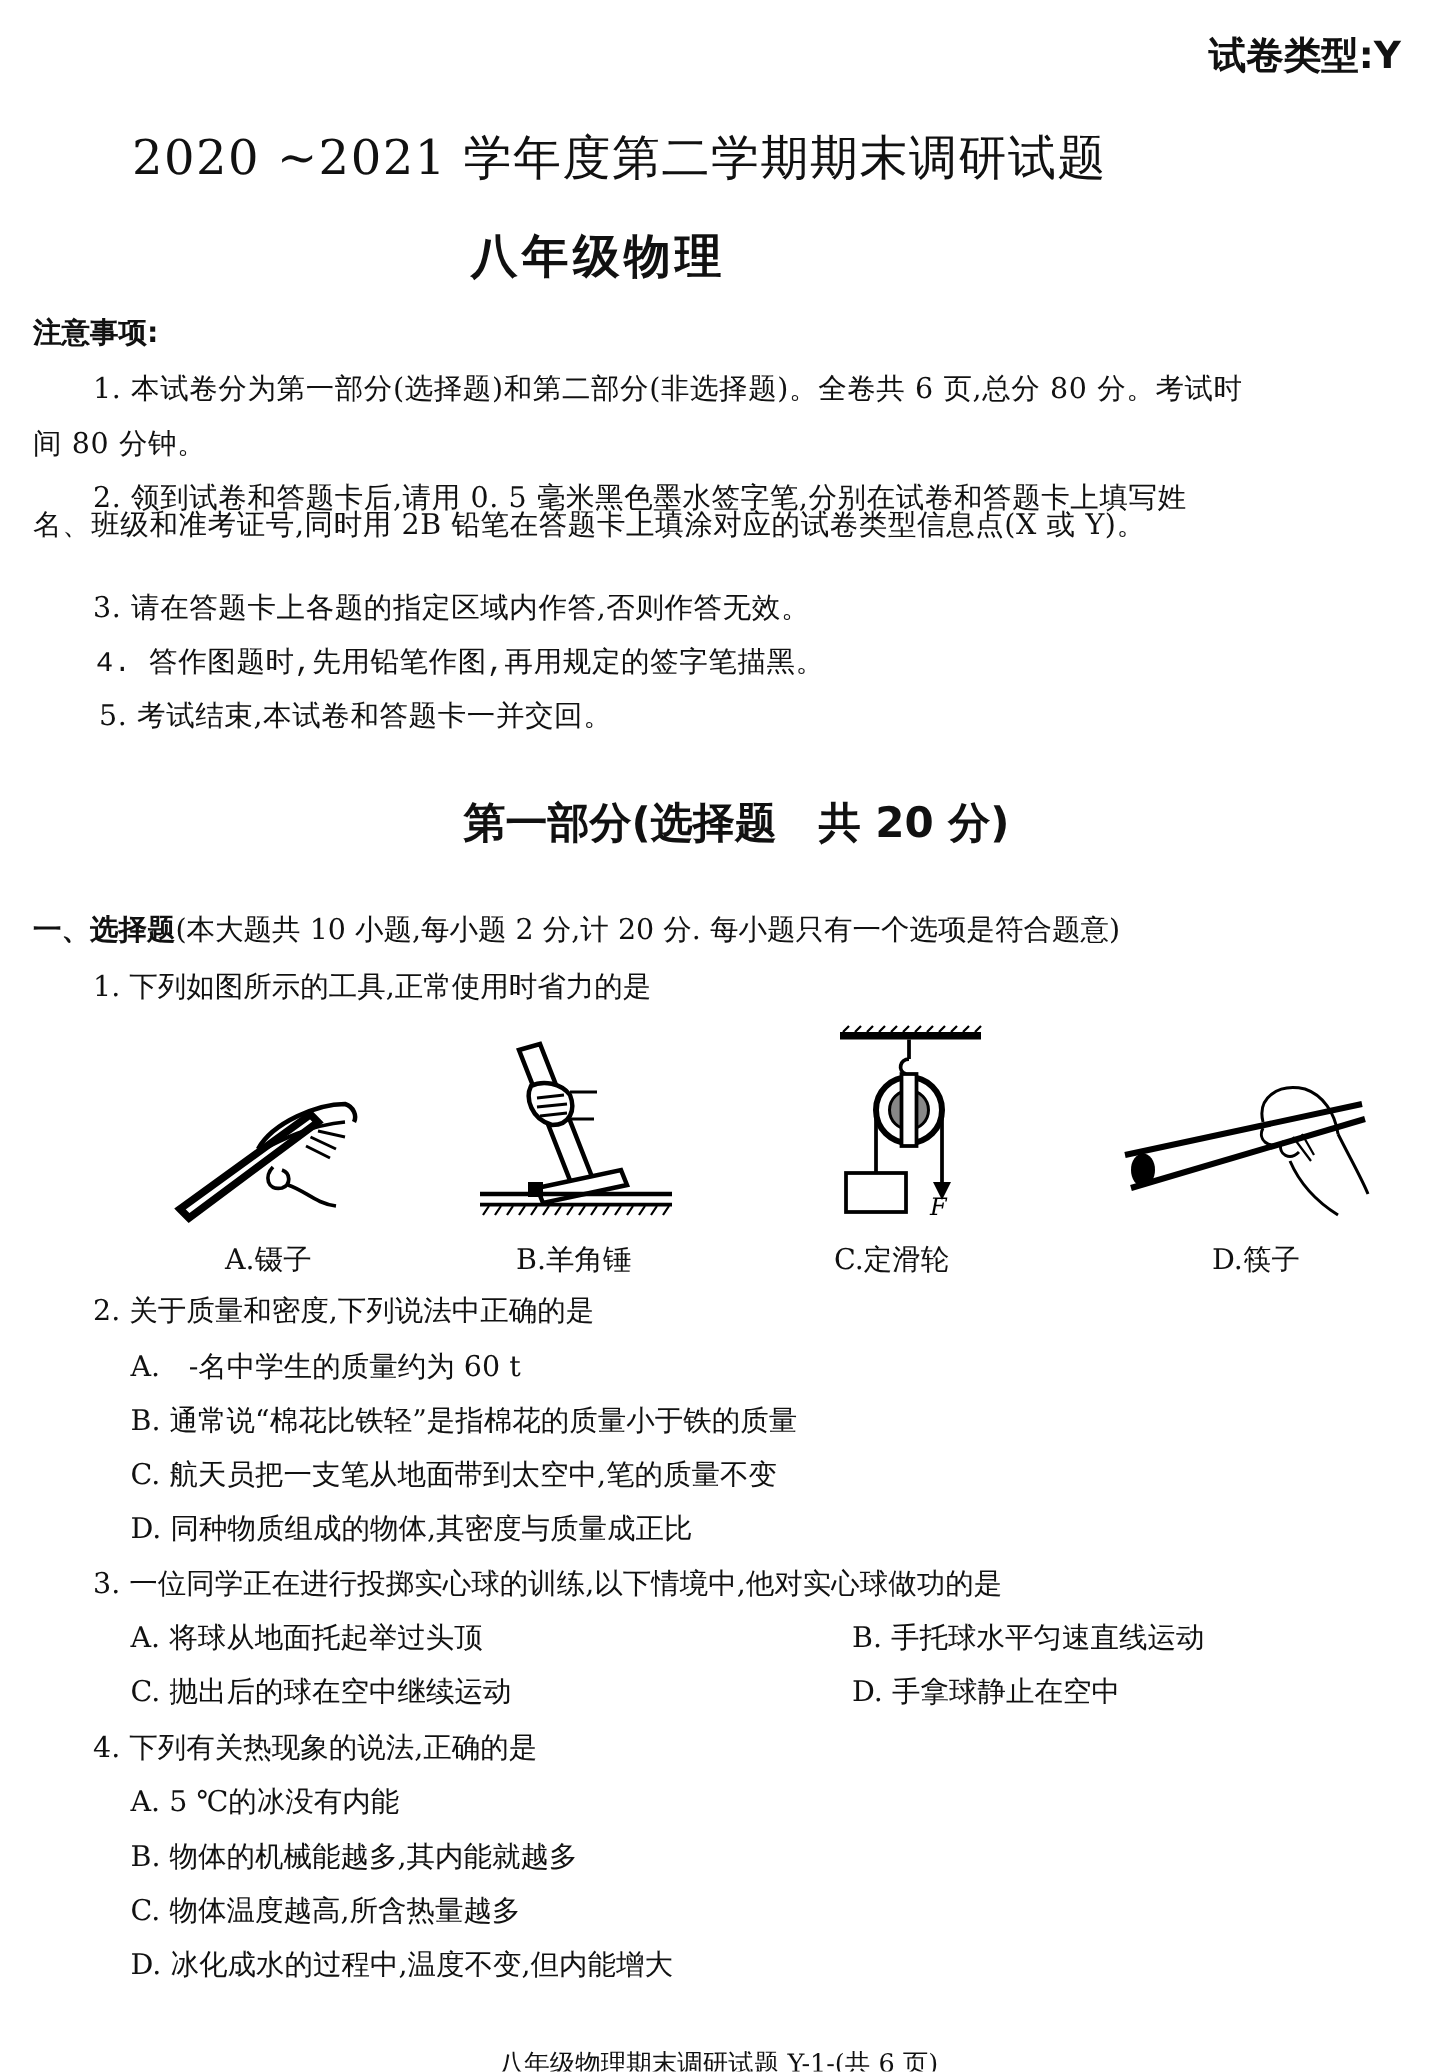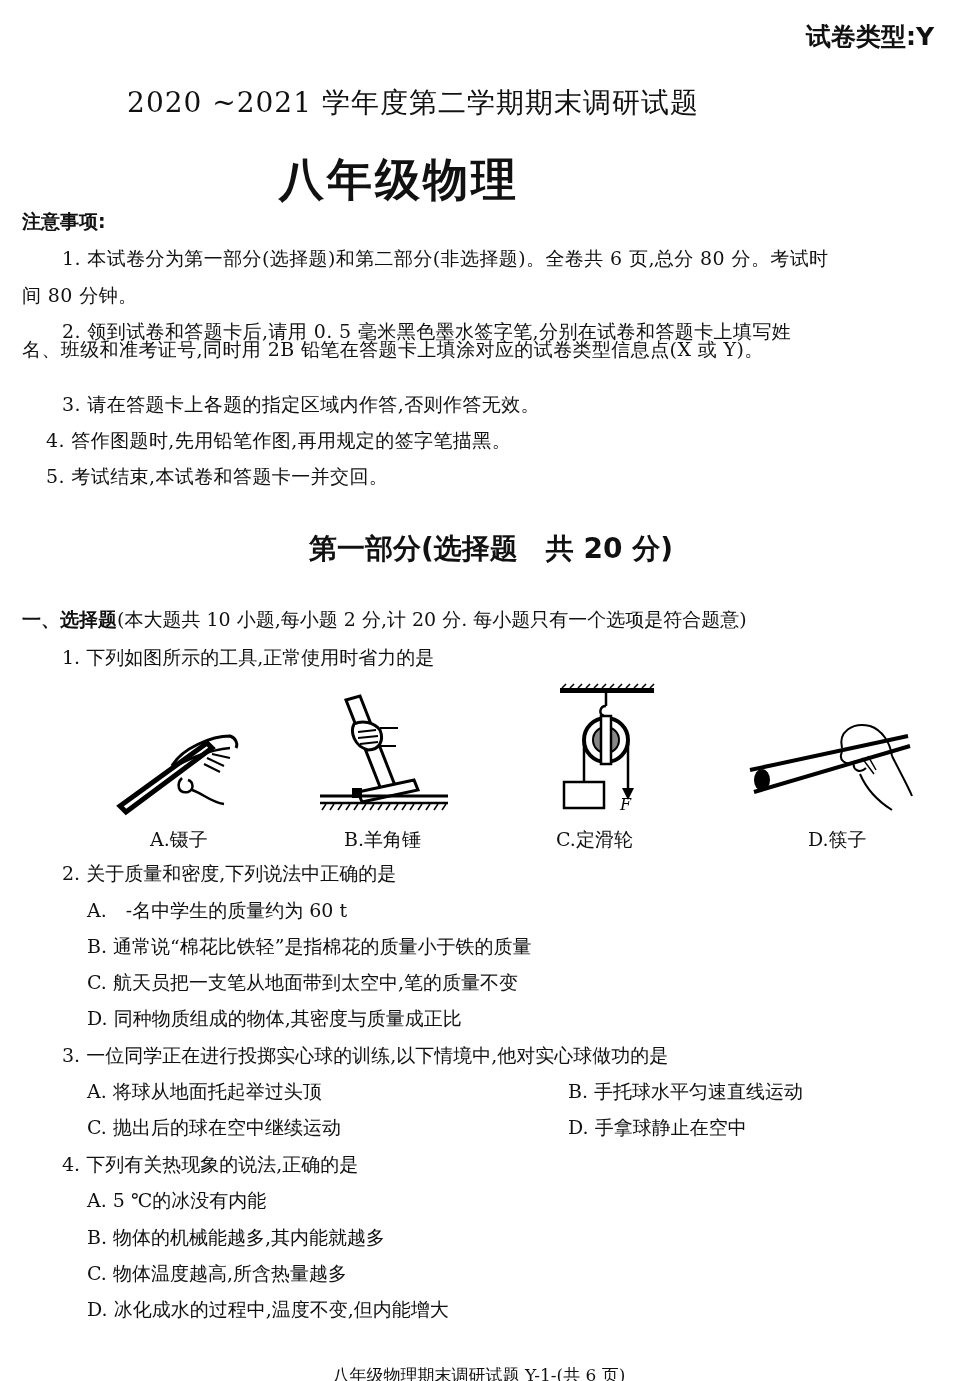--- a/index.html
+++ b/index.html
@@ -1,22 +1,22 @@
 <!DOCTYPE html>
 <html><head>
 <meta charset="utf-8">
 <style>
   html, body { margin:0; padding:0; background:#ffffff; }
   body { width:958px; height:1381px; position:relative; overflow:hidden; color:#111;
          font-family:"DejaVu Serif", "Liberation Serif", serif; }
   .abs { position:absolute; white-space:nowrap; }
   .bold { font-weight:bold; font-family:"DejaVu Sans", "Liberation Sans", sans-serif; }
   .paper-type { right:24px; top:20px; font-size:25px; }
-  .title { left:0; width:826px; text-align:center; top:84px; font-size:28px; letter-spacing:1px; }
-  .subject { left:0; width:798px; text-align:center; top:150px; font-size:45px; letter-spacing:3px; }
+  .title { left:0; width:826px; text-align:center; top:84px; font-size:32px; letter-spacing:1px; }
+  .subject { left:0; width:798px; text-align:center; top:150px; font-size:31px; letter-spacing:3px; }
   .notice-head { left:22px; top:209px; font-size:19px; }
   .notice { font-size:19px; letter-spacing:0.4px; }
   .part-title { left:0; width:958px; text-align:center; top:530px; font-size:28px;padding-left:12px; }
   .section-head { left:22px; top:607px; font-size:19px; }
   .section-head .normal { font-weight:normal; font-family:"DejaVu Serif","Liberation Serif",serif; }
   .q { font-size:19px; }
   .fig-label { font-size:19px; }
   .footer { left:0; width:958px; text-align:center; top:1340px; font-size:17px;margin-top:24px; }
   svg { position:absolute; overflow:visible; }
 </style>
@@ -26,22 +26,22 @@
 <div class="abs bold paper-type">试卷类型:Y</div>
 <div class="abs title">2020 ~2021 学年度第二学期期末调研试题</div>
 <div class="abs bold subject">八年级物理</div>
 
 <div class="abs bold notice-head">注意事项:</div>
 <div class="abs notice" style="left:62px; top:246px;">1. 本试卷分为第一部分(选择题)和第二部分(非选择题)。全卷共 6 页,总分 80 分。考试时</div>
 <div class="abs notice" style="left:22px; top:283px;">间 80 分钟。</div>
 <div class="abs notice" style="left:62px; top:319px;">2. 领到试卷和答题卡后,请用 0. 5 毫米黑色墨水签字笔,分别在试卷和答题卡上填写姓</div>
 <div class="abs notice" style="left:22px; top:337px;">名、班级和准考证号,同时用 2B 铅笔在答题卡上填涂对应的试卷类型信息点(X 或 Y)。</div>
 <div class="abs notice" style="left:62px; top:392px;">3. 请在答题卡上各题的指定区域内作答,否则作答无效。</div>
-<div class="abs notice" style="left:46px; top:428px;">4. 答作图题时,先用铅笔作图,再用规定的签字笔描黑。</div>
-<div class="abs notice" style="left:46px; top:464px;text-align:center;">5. 考试结束,本试卷和答题卡一并交回。</div>
+<div class="abs notice" style="left:64px; top:428px;font-family:Liberation Mono, monospace;">4. 答作图题时,先用铅笔作图,再用规定的签字笔描黑。</div>
+<div class="abs notice" style="left:66px; top:464px;text-align:center;">5. 考试结束,本试卷和答题卡一并交回。</div>
 
 <div class="abs bold part-title">第一部分(选择题　共 20 分)</div>
 <div class="abs section-head">
   <span class="bold">一、选择题</span><span class="normal">(本大题共 10 小题,每小题 2 分,计 20 分. 每小题只有一个选项是符合题意)</span>
 </div>
 
 <div class="abs q" style="left:62px; top:645px;">1. 下列如图所示的工具,正常使用时省力的是</div>
 
 <svg style="left:112px; top:728px;" width="150" height="90" viewBox="0 0 150 90">
   <path d="M8 78 L14 84 L100 20 L95 15 Z" fill="none" stroke="#000" stroke-width="5"></path>

